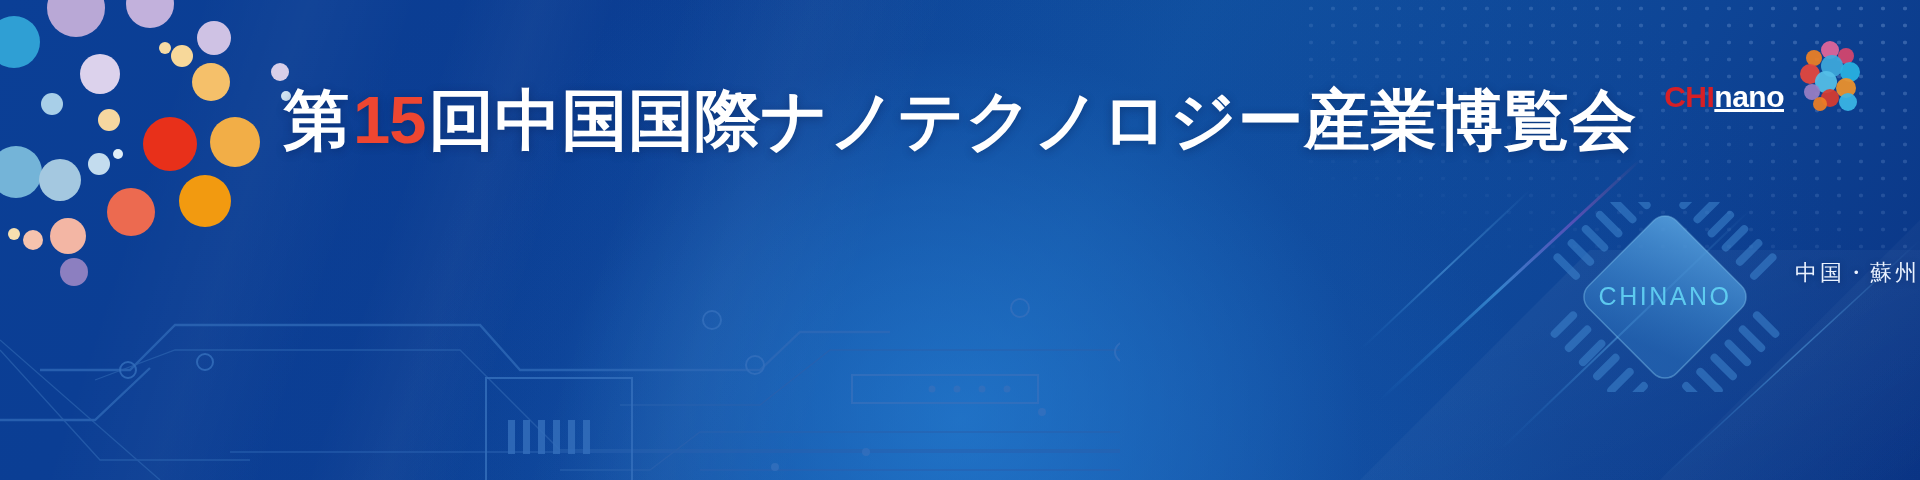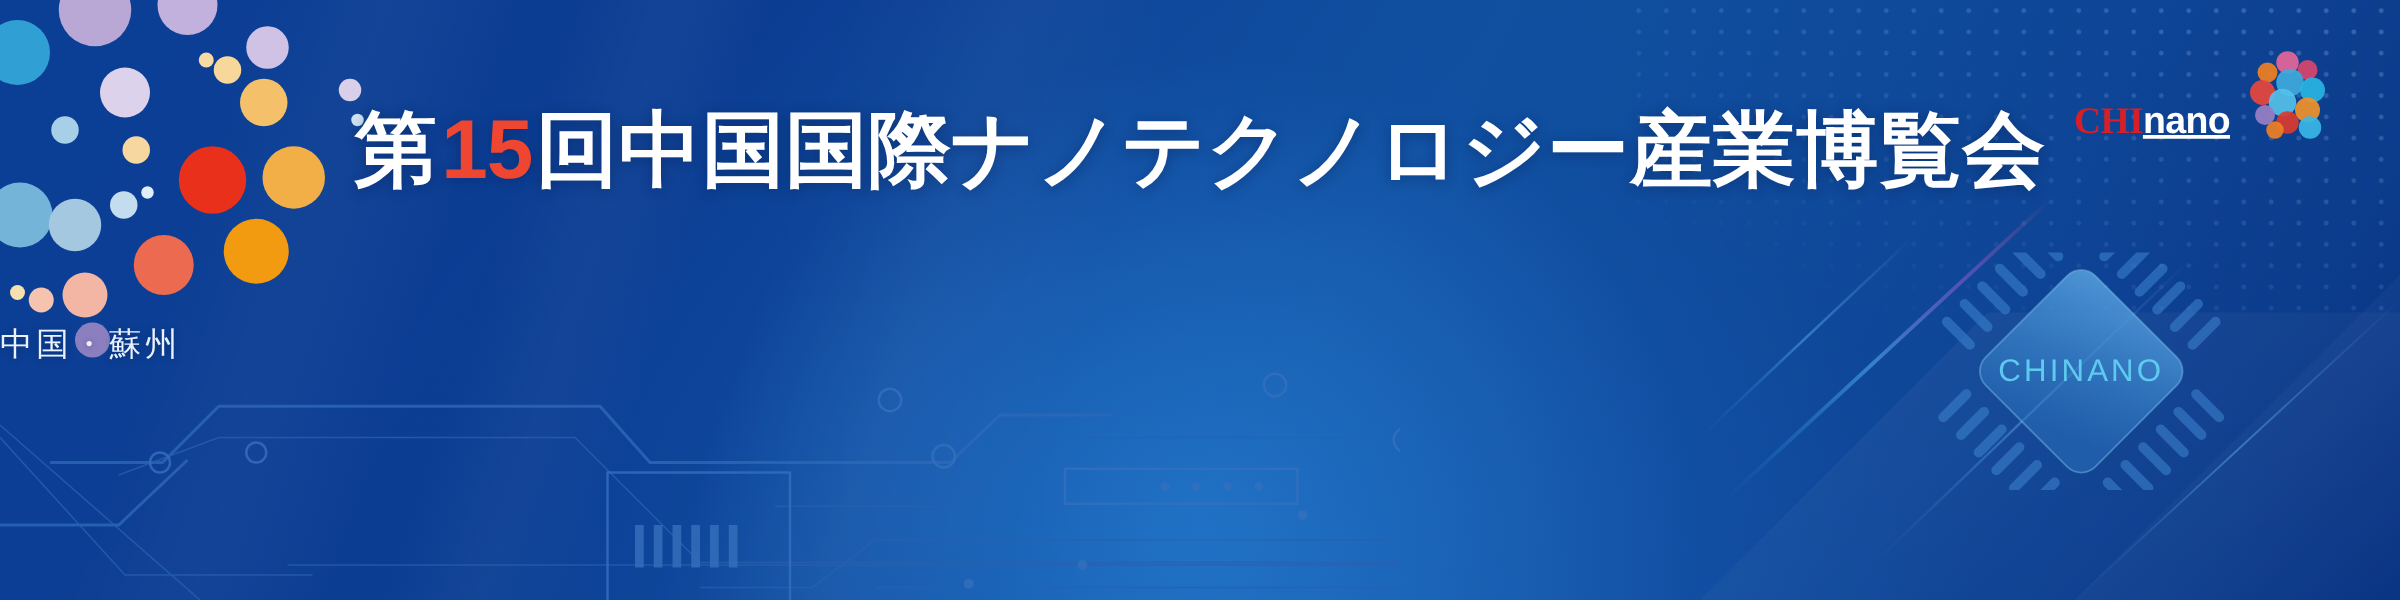--- a/index.html
+++ b/index.html
@@ -68,37 +68,37 @@
     color:#ef4631;
     font-size:67px;
     letter-spacing:-1px;
     padding:0 3px;
   }
   #headline .jp { font-family:"DejaVu Sans","Liberation Sans",sans-serif; }
 
   
   #subtitle {
     position:absolute; left:0; right:0; top:258px;
-    text-align:left;
+    text-align:right;
     color:#eaf2ff;
-    font-size:26px;
+    font-size:22px;
     letter-spacing:3px;
     font-family:"DejaVu Sans","Liberation Sans",sans-serif;
     text-shadow:0 1px 6px rgba(0,20,60,0.35);
   }
 
   
   #logo { position:absolute; right:48px; top:36px; width:250px; height:88px; }
   #logo-mark { position:absolute; right:4px; top:0; width:78px; height:78px; }
   #logo-word {
     position:absolute; right:88px; top:46px;
     font-size:30px; font-weight:bold; letter-spacing:-0.5px;
     line-height:1; white-space:nowrap;
   }
-  #logo-word .chi  { color:#d61f26;font-family:Liberation Serif, serif; }
+  #logo-word .chi  { color:#d61f26; }
   #logo-word .nano { color:#ffffff;text-decoration:underline; }
 </style>
 </head>
 <body>
 
 <div id="banner">
 
   <div class="sheen" style="left:120px;  width:210px;"></div>
   <div class="sheen" style="left:380px;  width:150px;"></div>
   <div class="sheen" style="left:600px;  width:260px;"></div>

